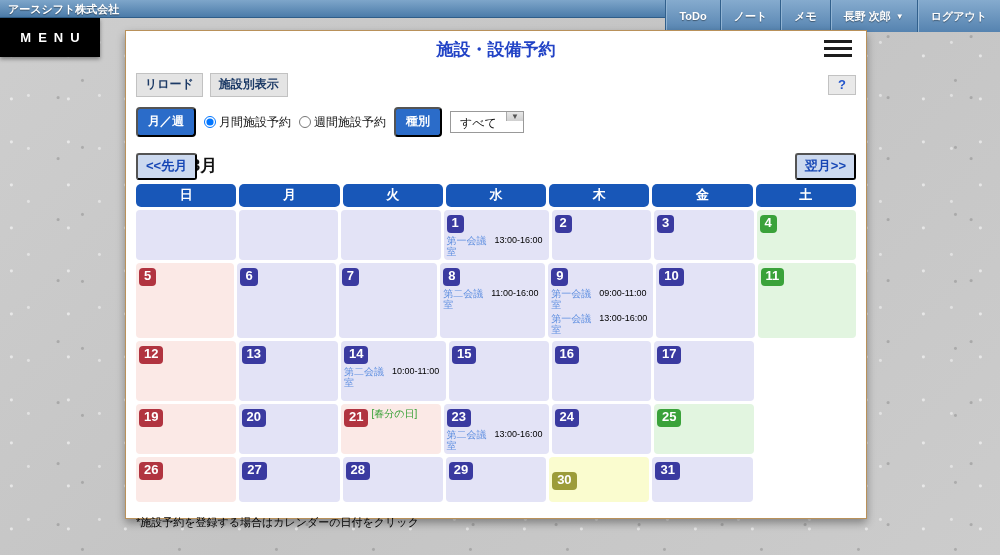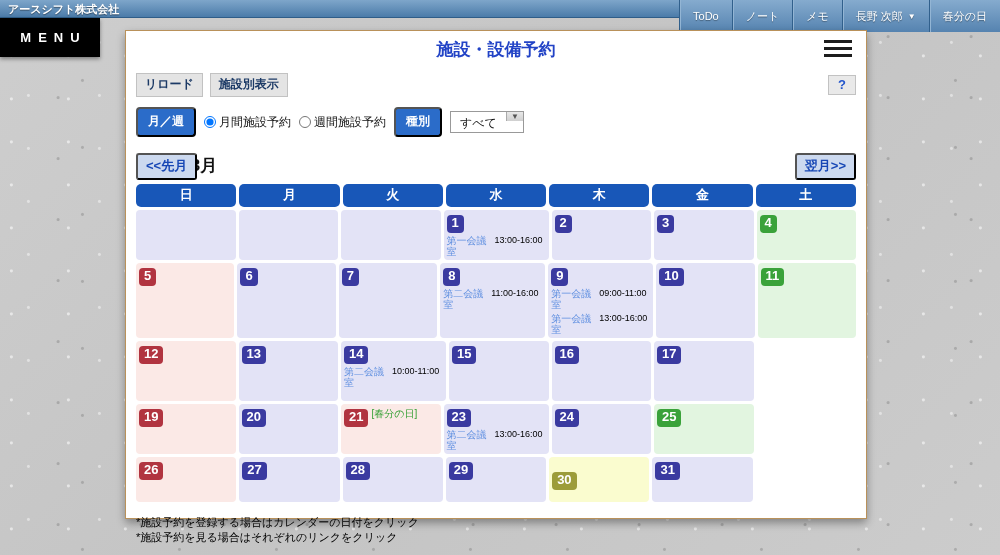--- a/index.html
+++ b/index.html
@@ -25,21 +25,21 @@
   }
   .company {
     color:#fff; font-weight:bold; font-size:11px; line-height:18px;
     padding-left:8px; text-shadow:0 1px 1px rgba(0,0,0,.45); white-space:nowrap;
   }
   .tb-right { display:flex; align-items:stretch; }
   .tb-btn {
     display:flex; align-items:center; padding:16px 13px;
     border-left:1px solid #31608c; box-shadow:inset 1px 0 0 #93b5d4;
     background:linear-gradient(#85abce,#5583b0);
-    color:#fff; font-weight:normal; font-size:11px; white-space:nowrap; cursor:pointer;
+    color:#fff; font-weight:bold; font-size:11px; white-space:nowrap; cursor:pointer;
     text-shadow:0 1px 1px rgba(0,0,0,.4);
   }
   .tb-caret { font-size:8px; margin-left:5px; }
   
   .menu-box {
     position:absolute; left:0; top:18px; width:100px; height:39px;
     background:#000; color:#fff; display:flex; align-items:center; justify-content:center;
     font-size:13px; font-weight:bold; letter-spacing:7px; text-indent:7px; cursor:pointer;
     box-shadow:0 2px 4px rgba(0,0,0,.4);
   }
@@ -143,21 +143,21 @@
 <div class="topbar">
   <div class="company">アースシフト株式会社</div>
   <div class="tb-right">
     <div class="tb-btn">ToDo</div>
     <div class="tb-btn">ノート</div>
     <div class="tb-btn">メモ</div>
     <div class="tb-btn">
       <span>長野 次郎</span>
       <span class="tb-caret">▼</span>
     </div>
-    <div class="tb-btn">春分の日</div>
+    <div class="tb-btn">ログアウト</div>
   </div>
 </div>
 
 <div class="menu-box">MENU</div>
 
 <div class="panel">
   <div class="panel-inner">
 
     <div class="title-row">
       <div class="page-title">施設・設備予約</div>
@@ -269,17 +269,16 @@
             <div class="cell weekday"><span class="badge">29</span></div>
             <div class="cell today"><span class="badge">30</span></div>
             <div class="cell weekday"><span class="badge">31</span></div>
             <div class="cell blank"></div>
           </div>
         </div>
     </div>
 
     <div class="notes">
       <div>*施設予約を登録する場合はカレンダーの日付をクリック</div>
-      <div>*施設予約を見る場合はそれぞれのリンクをクリック</div>
     </div>
 
   </div>
 </div>
 
 </body></html>

